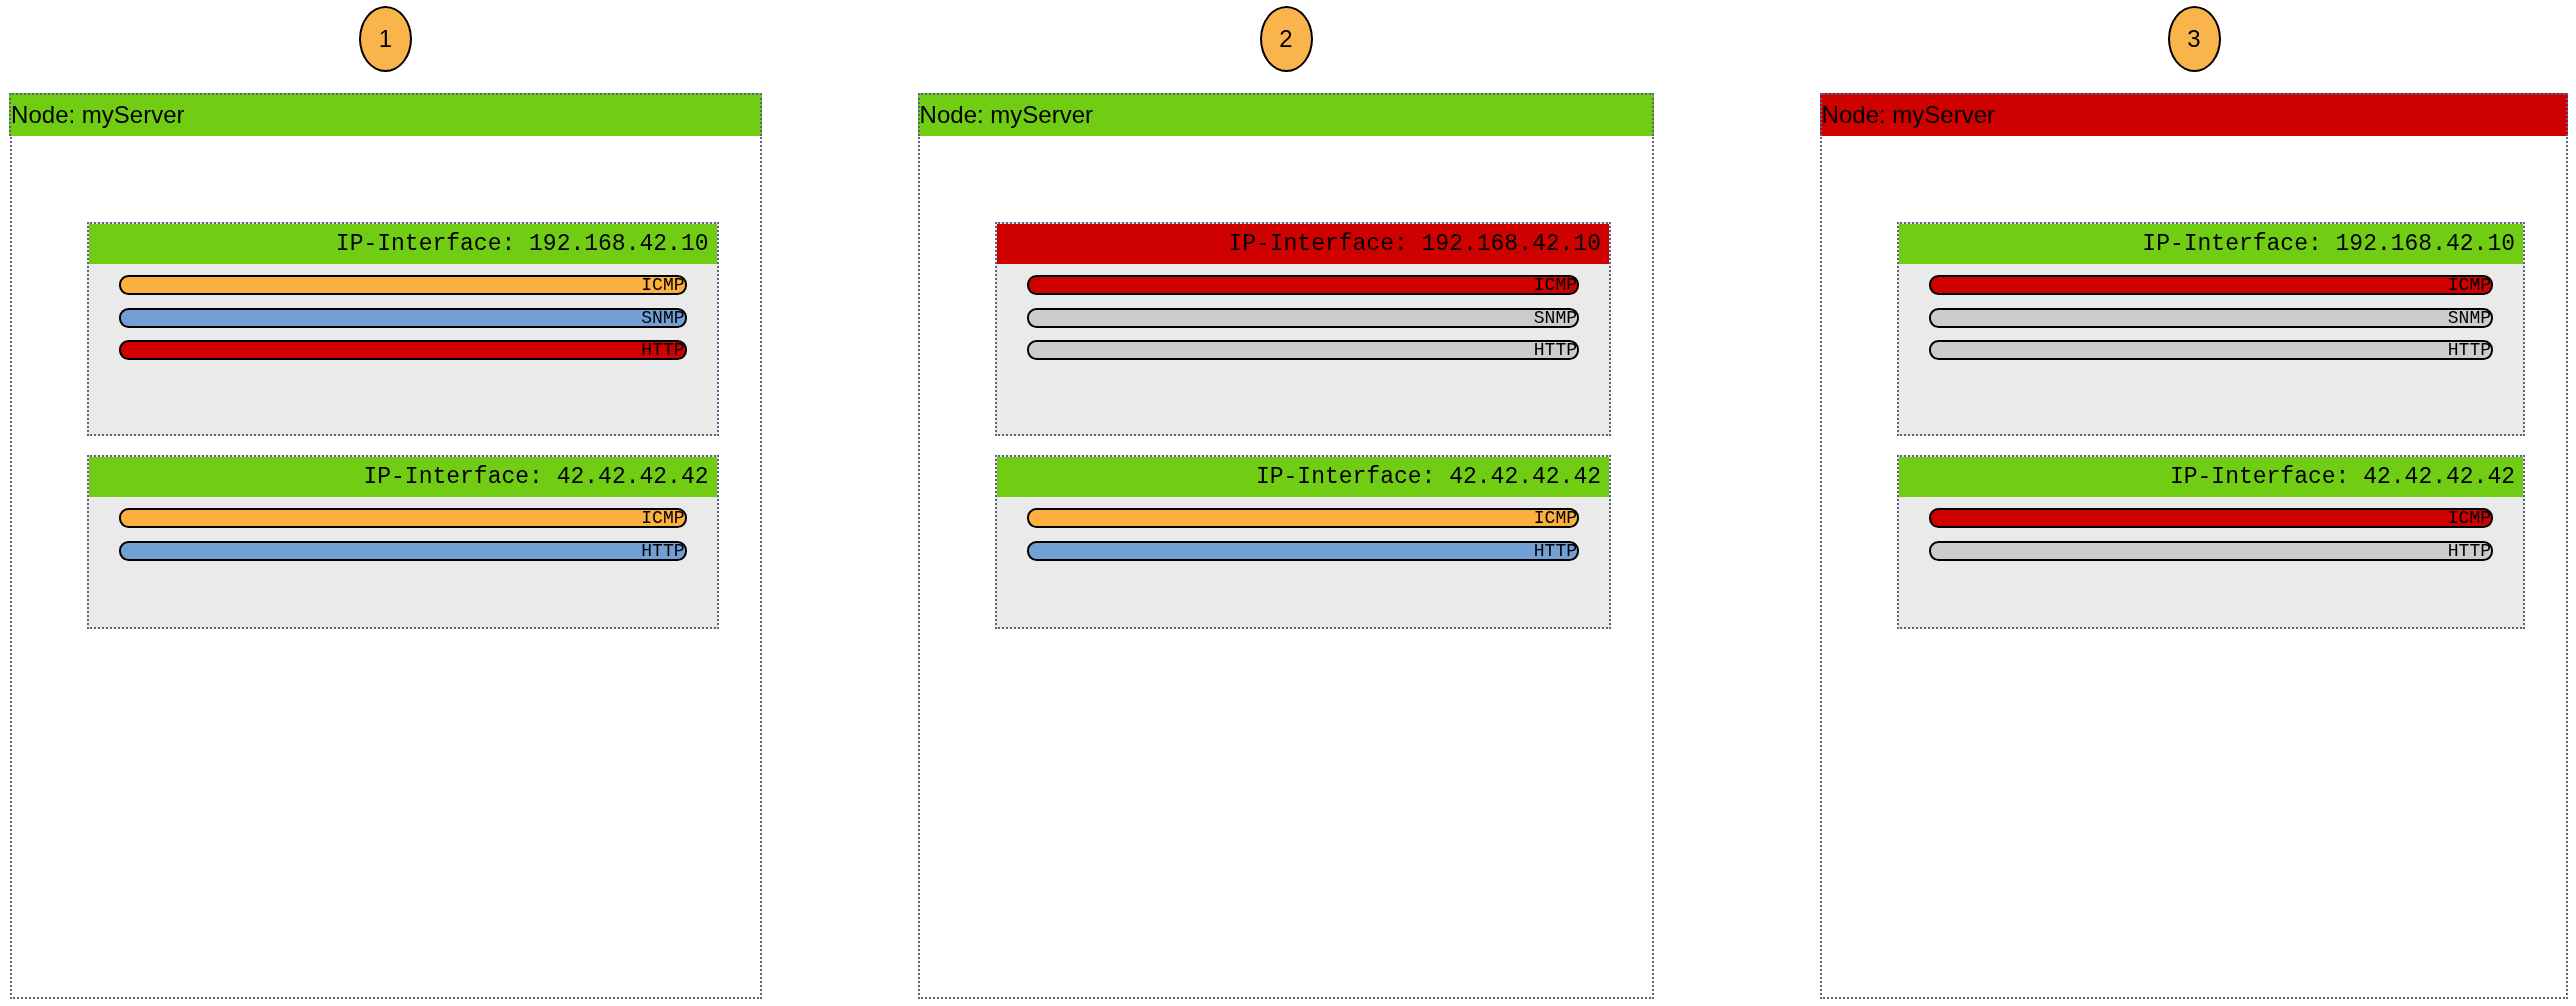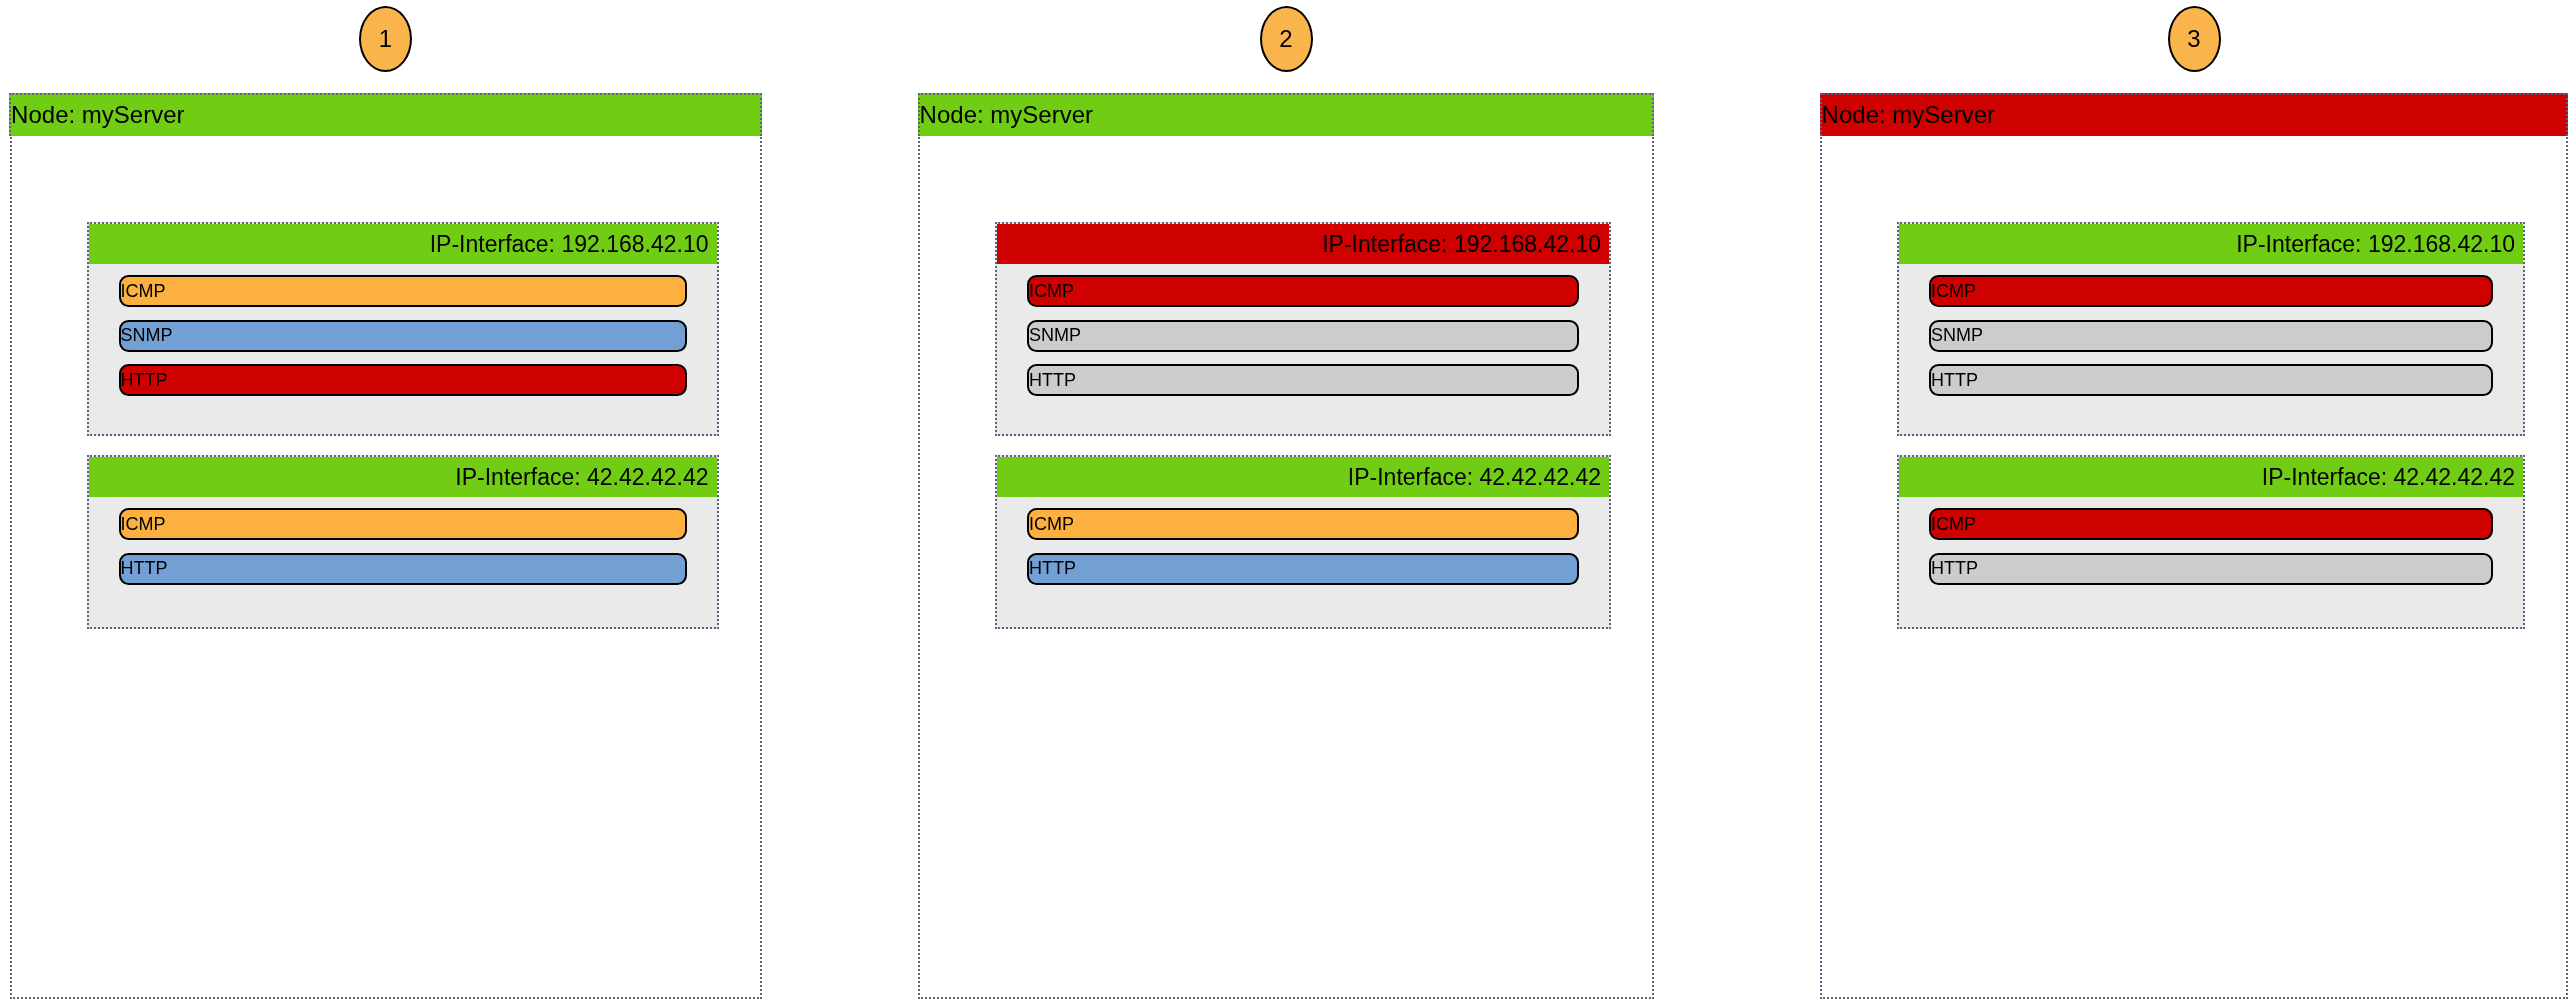--- a/index.html
+++ b/index.html
@@ -45,37 +45,38 @@
     font-size:24px;color:#000;
     white-space:nowrap;
   }
 
   
   .iface{
     position:absolute;
     border:2.4px dotted #5b6282;
     background:#EAEAEA;
     box-sizing:border-box;
+    font-family:Liberation Mono, monospace;
   }
   .iface-header{
     height:40px;
     display:flex;align-items:center;justify-content:flex-end;
     padding-right:8px;
     font-size:23px;color:#000;white-space:nowrap;
     box-sizing:border-box;
   }
   .iface-body{
     padding:11px 30px 16px 30px;
     display:flex;flex-direction:column;gap:12.7px;
   }
 
   
   .service{
-    height:32px;border:2.4px solid #000000;border-radius:9.5px;
-    display:flex;align-items:center;justify-content:flex-start;
+    height:20px;border:2.4px solid #000000;border-radius:9.5px;
+    display:flex;align-items:center;justify-content:flex-end;
     font-size:18px;color:#000;box-sizing:border-box;
   }
 
   .green{background:#70CD14;}
   .red{background:#CE0000;}
   .orange{background:#FBB040;}
   .blue{background:#72A0D4;}
   .gray{background:#CCCCCC;}
 </style>
 </head>

